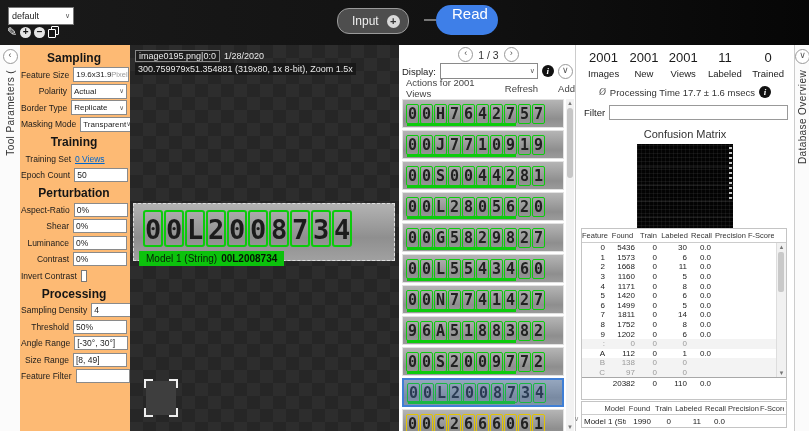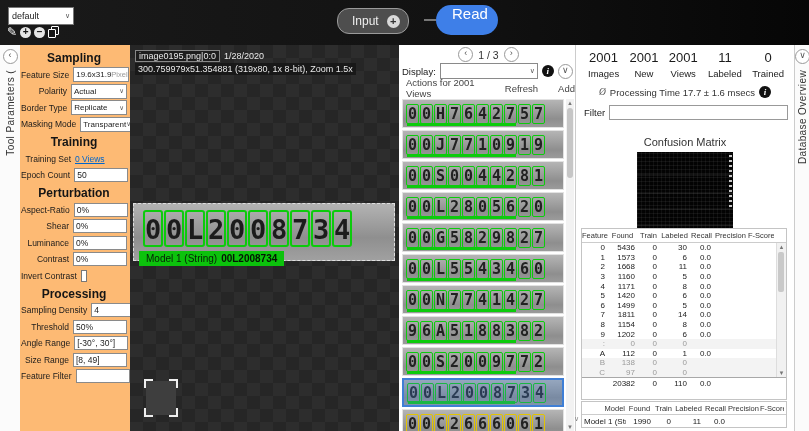--- a/index.html
+++ b/index.html
@@ -78,21 +78,21 @@
   
   #dbpanel{position:absolute;left:575px;top:45px;width:219px;height:386px;background:#fff;border-left:1px solid #ccc;box-sizing:border-box;}
   #db-stats{display:flex;justify-content:space-between;padding:5px 10px 0 12px;}
   .stat{text-align:center;}
   .stat .v{font-size:13px;color:#1a1a1a;}
   .stat .l{font-size:9.5px;color:#222;margin-top:3px;}
   #proc-row{display:flex;justify-content:center;align-items:center;gap:4px;margin-top:7px;font-size:9.5px;color:#333;}
   #proc-row .oslash{font-family:"Liberation Serif",serif;font-style:italic;color:#555;}
   #filter-row{display:flex;align-items:center;gap:4px;margin:7px 6px 0 8px;font-size:9.5px;color:#222;}
   #filter-input{flex:1;height:13px;border:1px solid #999;font-size:9px;padding:0 2px;font-family:"Liberation Sans",sans-serif;}
-  #cm-title{text-align:center;font-size:11px;color:#333;margin-top:16px;}
+  #cm-title{text-align:center;font-size:11px;color:#333;margin-top:8px;}
   #cmatrix{position:relative;margin:4px auto 0;width:96px;height:86px;background:#030303;background-image:repeating-linear-gradient(0deg,rgba(255,255,255,.06) 0 1px,transparent 1px 4px),repeating-linear-gradient(90deg,rgba(255,255,255,.05) 0 1px,transparent 1px 4px),linear-gradient(180deg,transparent 22px,rgba(255,255,255,.12) 23px,transparent 24px,transparent 40px,rgba(255,255,255,.1) 41px,transparent 42px,transparent 56px,rgba(255,255,255,.1) 57px,transparent 58px,transparent 72px,rgba(255,255,255,.1) 73px,transparent 74px);}
   #cmatrix .ticks{position:absolute;right:1px;top:3px;bottom:30px;width:3px;background:repeating-linear-gradient(180deg,#e8e8e8 0 2px,transparent 2px 5px);opacity:.85;}
   
   #ftable{position:absolute;left:5px;top:183px;width:204px;border:1px solid #c4c4c4;background:#fff;}
   .ftrow{display:grid;grid-template-columns:26px 30px 22px 30px 24px 34px 26px;height:9.6px;align-items:center;}
   .ftrow.head{height:13px;border-bottom:1px solid #ccc;}
   .fcell{font-size:8px;color:#222;text-align:right;padding-right:3px;overflow:hidden;white-space:nowrap;}
   .head .fcell{font-size:7.5px;color:#333;text-align:center;padding-right:1px;}
   .ftrow.dim{background:#f3f3f3;}
   .ftrow.dim .fcell{color:#9a9a9a;}
@@ -554,21 +554,21 @@
               <span class="fcell">7</span>
               <span class="fcell">1811</span>
               <span class="fcell">0</span>
               <span class="fcell">14</span>
               <span class="fcell">0.0</span>
               <span class="fcell"></span>
               <span class="fcell"></span>
             </div>
             <div class="ftrow">
               <span class="fcell">8</span>
-              <span class="fcell">1154</span>
+              <span class="fcell">1752</span>
               <span class="fcell">0</span>
               <span class="fcell">8</span>
               <span class="fcell">0.0</span>
               <span class="fcell"></span>
               <span class="fcell"></span>
             </div>
             <div class="ftrow">
               <span class="fcell">9</span>
               <span class="fcell">1202</span>
               <span class="fcell">0</span>

